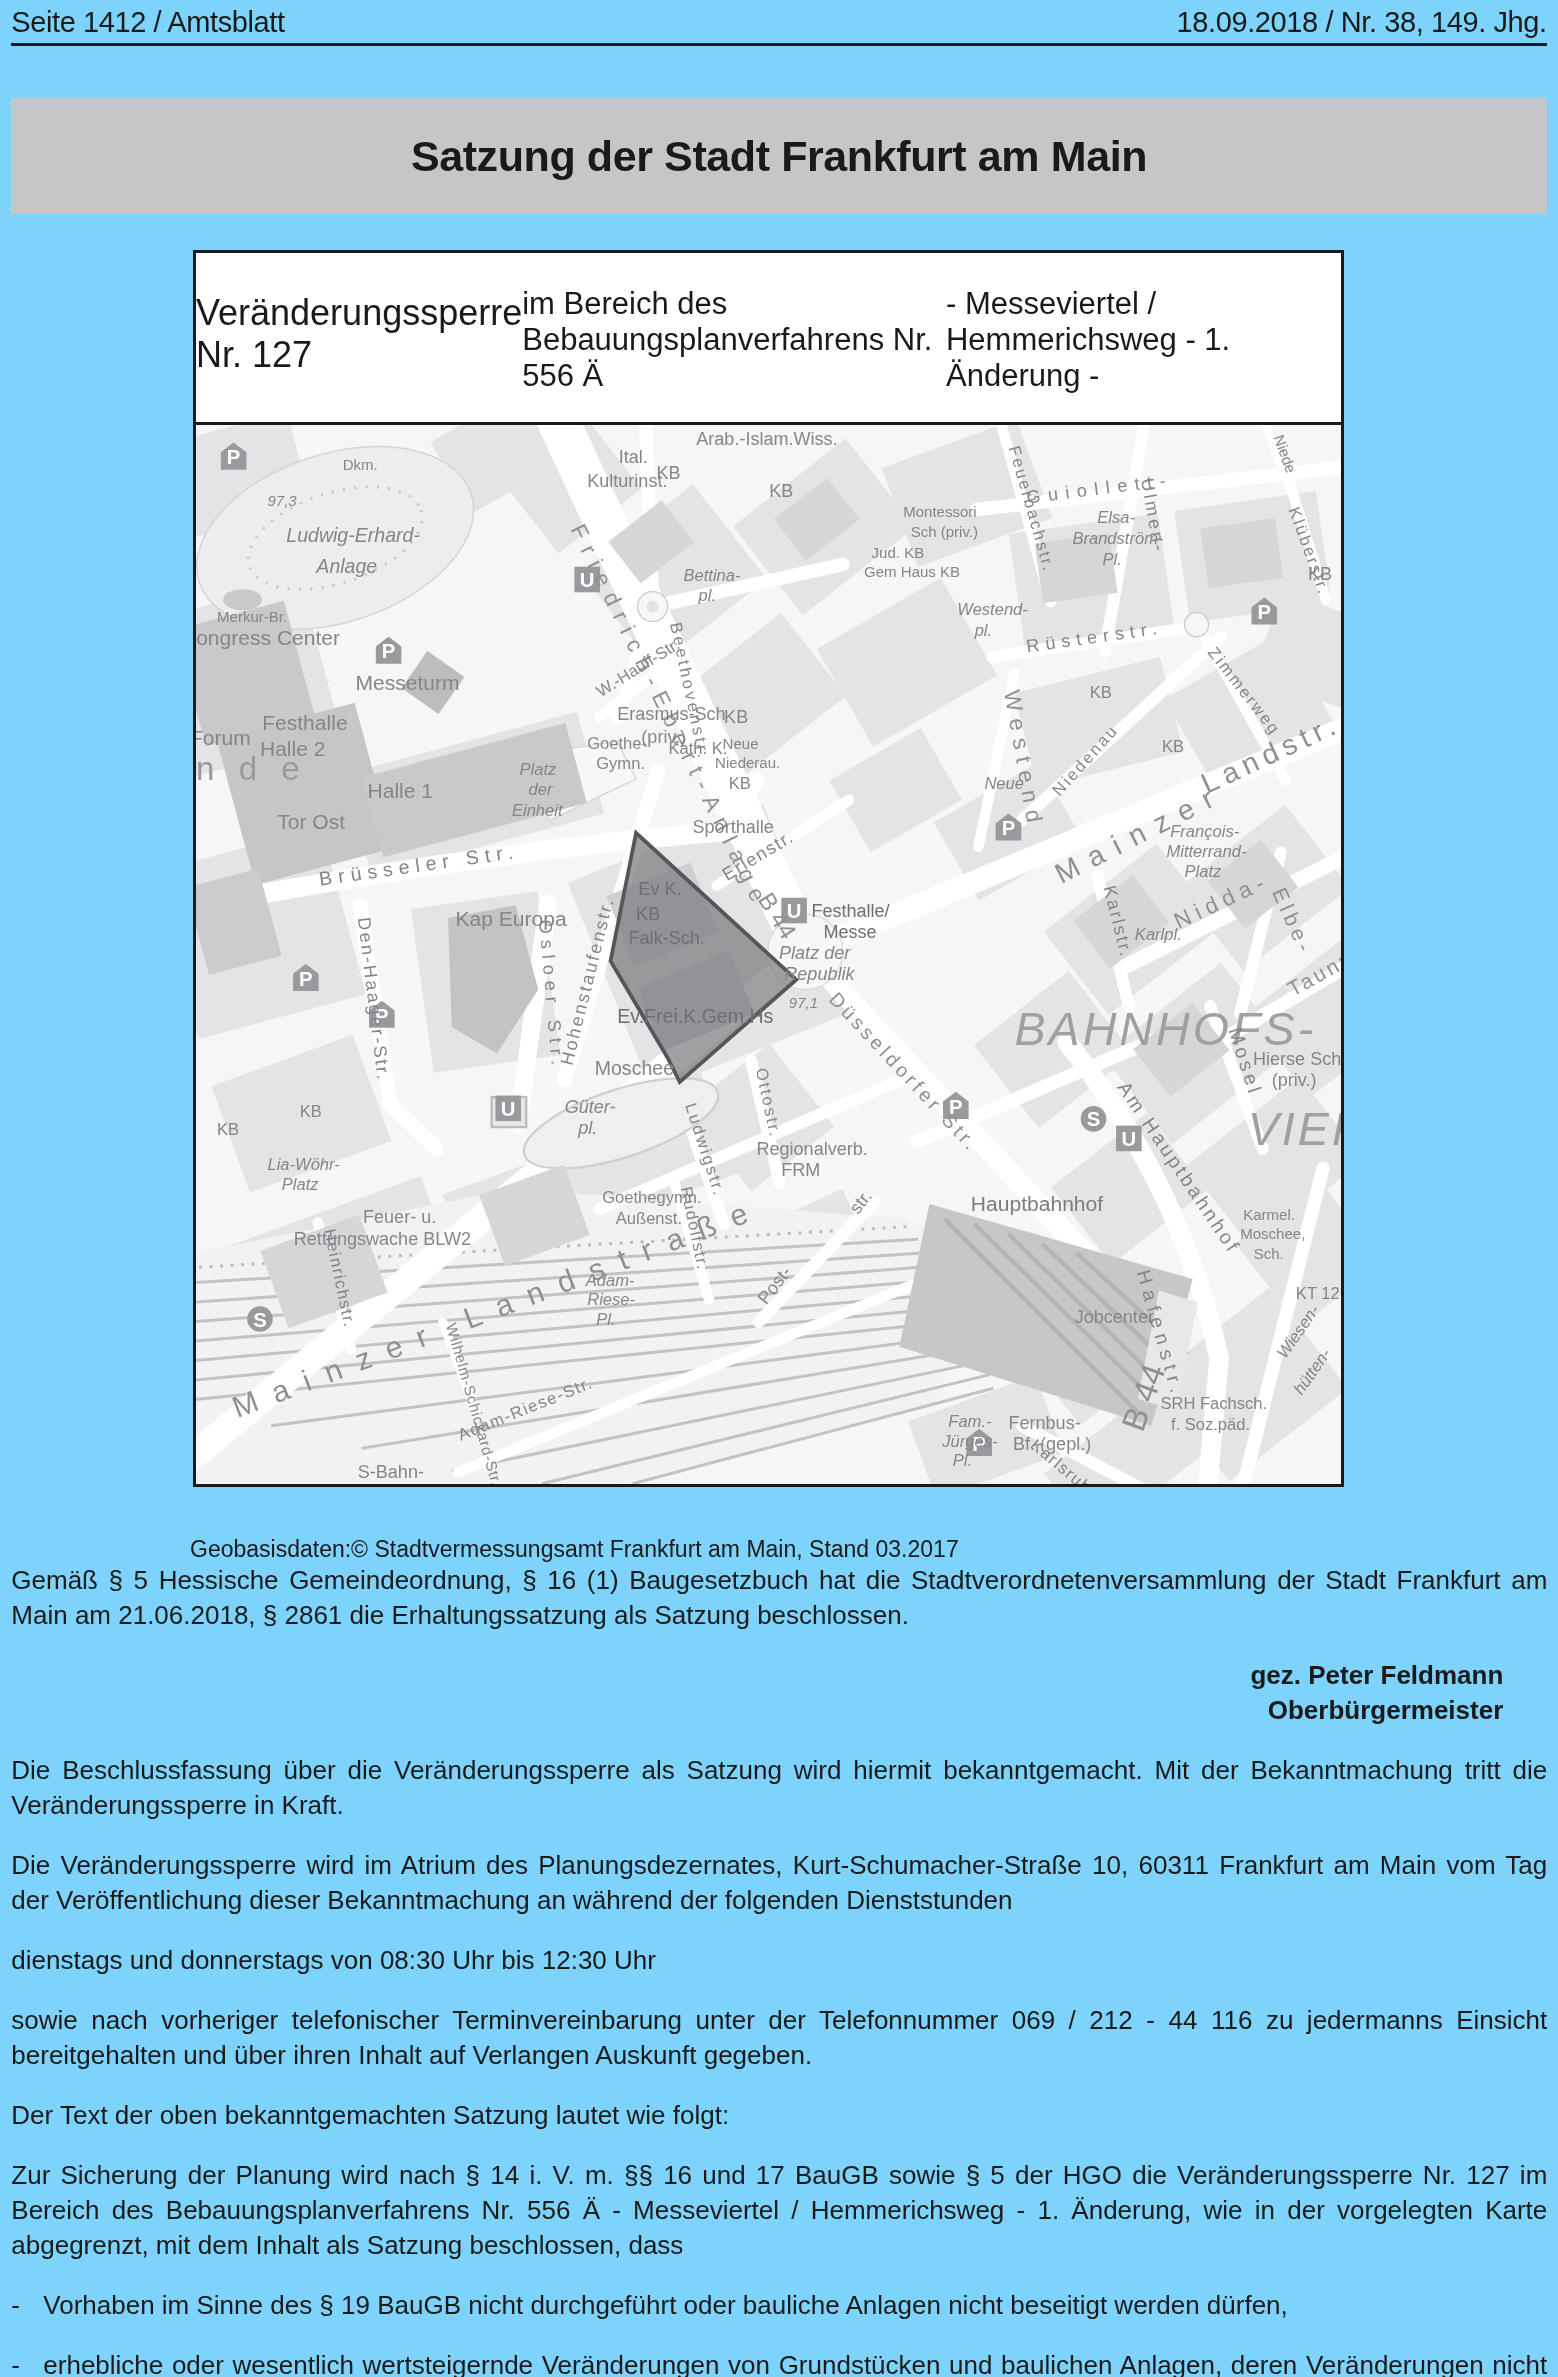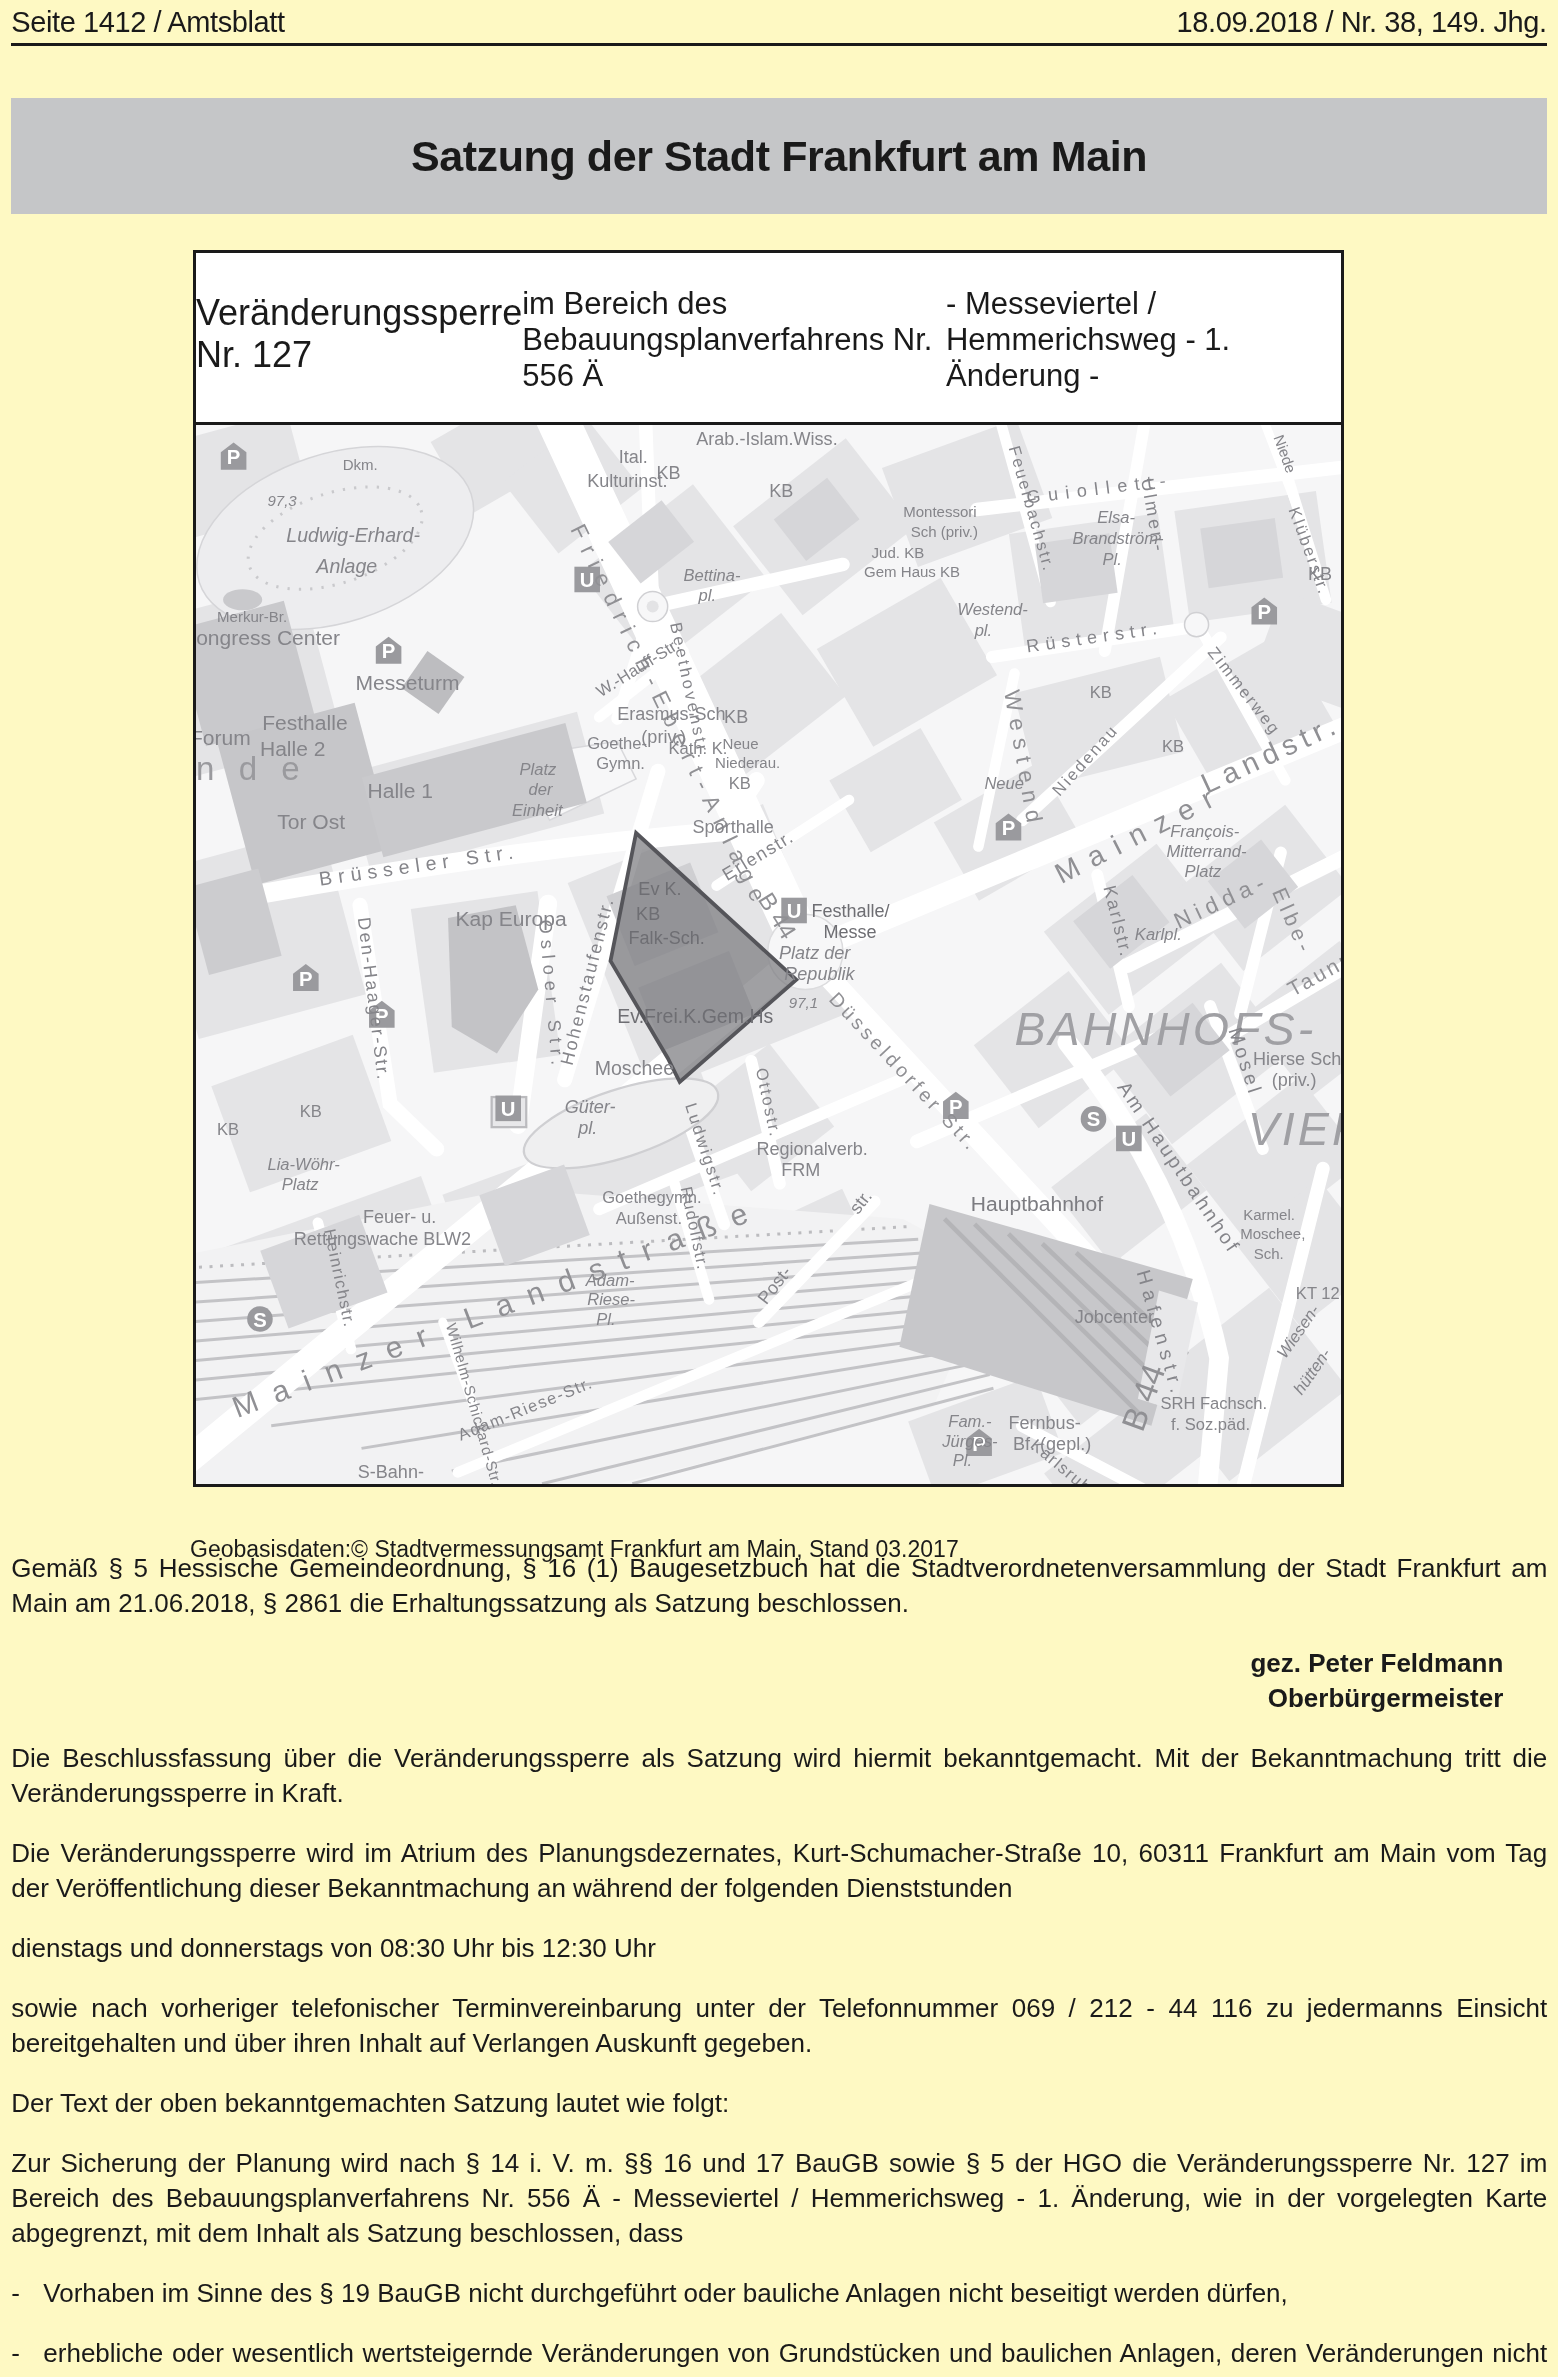--- a/index.html
+++ b/index.html
@@ -1,37 +1,37 @@
 <!DOCTYPE html>
 <html style="font-size:12px"><head>
 <meta charset="utf-8">
 <style>
   html,body{margin:0;padding:0;background:#ffffff;}
-  .page{position:relative;width:1558px;height:2377px;background:#fef9c3;
+  .page{position:relative;width:1558px;height:2377px;background:#7dd3fc;
         font-family:"Liberation Sans",sans-serif;color:#1a1a1a;overflow:hidden;}
   
   .hdr{position:absolute;top:6px;left:11.3px;right:11.3px;display:flex;justify-content:space-between;
        font-size:29px;letter-spacing:-0.4px;}
   .hdr-rule{position:absolute;top:43px;left:11.3px;right:11.3px;height:3px;background:#1a1a1a;}
   
   .banner{position:absolute;top:98px;left:11.3px;right:11.3px;height:116px;background:#c5c6c8;
           display:flex;align-items:center;justify-content:center;}
   .banner-title{font-size:43px;font-weight:bold;letter-spacing:-0.4px;}
   
   .nbox{position:absolute;top:250px;left:193px;width:1145px;border:3px solid #1a1a1a;}
   .nbox-head{height:169px;display:flex;flex-direction:row;align-items:center;justify-content:center;
              border-bottom:3px solid #1a1a1a;background:#fff;}
   .nl1{font-size:36px;margin-bottom:7.5px;}
   .nl2,.nl3{font-size:31px;margin-top:4.5px;}
   .map-wrap{width:1145px;height:1059px;background:#f6f6f7;position:relative;}
   svg{display:block;}
   .map-credit{position:absolute;top:1536px;left:190px;font-size:23px;}
   
   .bodytxt{position:absolute;top:1547px;left:11.3px;width:1536px;font-size:26px;line-height:35px;}
-  .para{text-align:justify;margin:4px 0 25px 0;}
+  .para{text-align:justify;margin:16px 0 25px 0;}
   .para.nojust{text-align:left;}
   .sig{margin:6px 44px 25px auto;width:fit-content;font-weight:bold;text-align:right;line-height:35px;}
   .bullet{display:flex;margin:0 0 25px 0;}
   .bullet .dash{width:32px;flex:0 0 32px;}
   .bullet .btxt{flex:1;text-align:justify;}
   
   #mapsvg text{font-family:"Liberation Sans",sans-serif;}
   .blk rect{fill:#e4e4e6;}
   .st path,.st line{stroke:#ffffff;fill:none;stroke-linecap:round;}
 </style>

